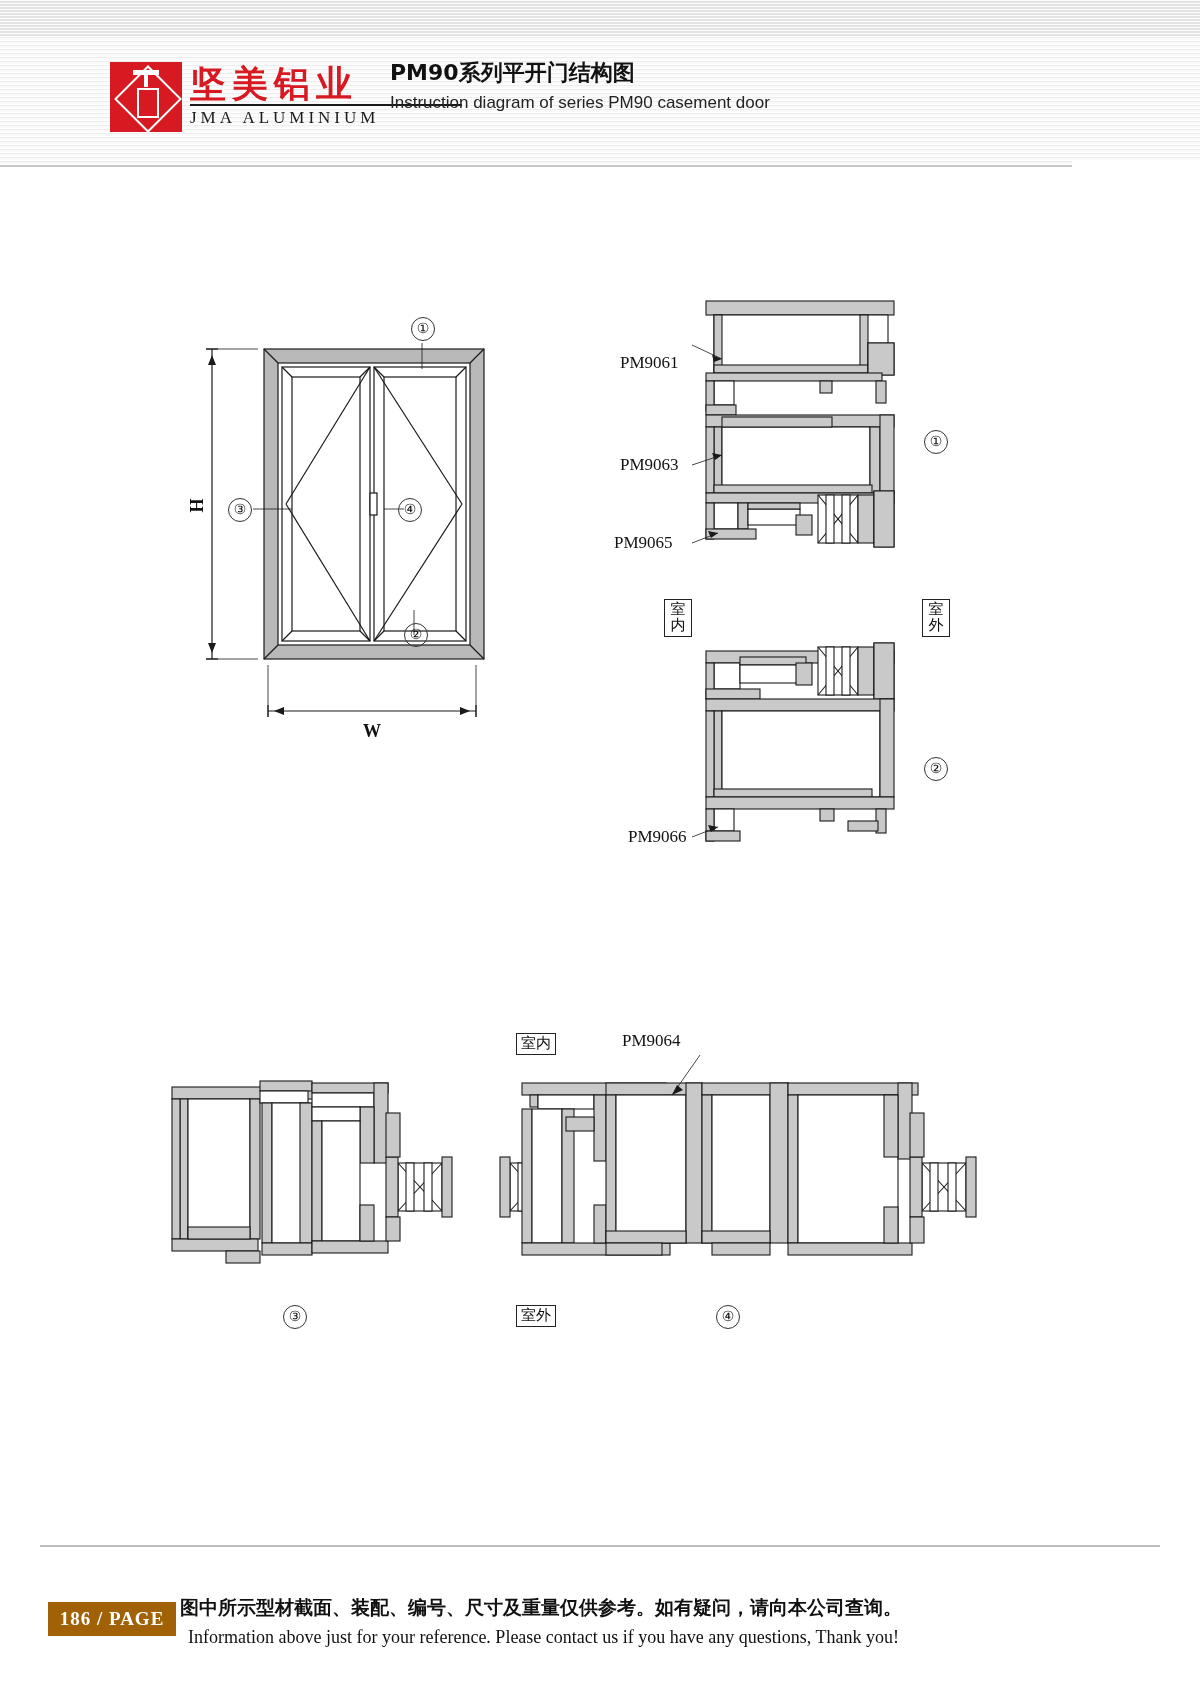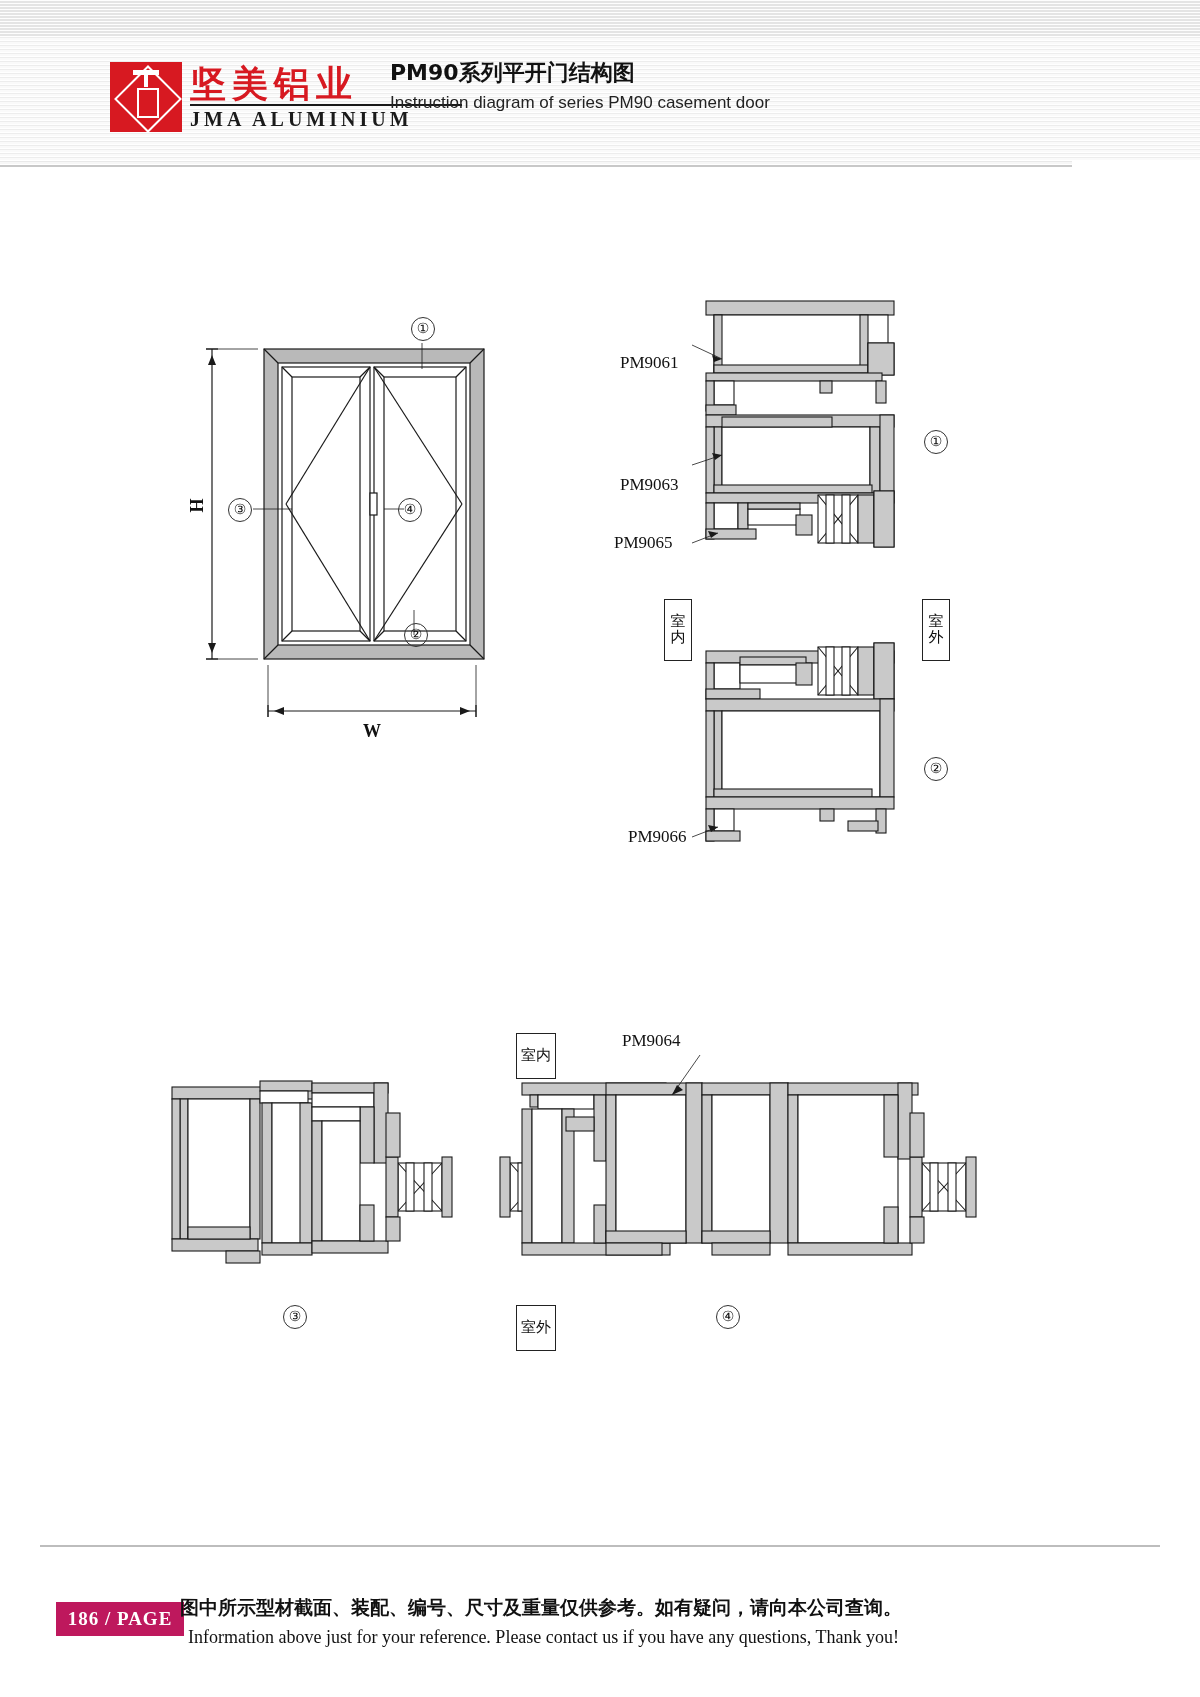--- a/index.html
+++ b/index.html
@@ -88,22 +88,22 @@
     font-weight: bold;
     font-size: 36px;
     letter-spacing: 6px;
     color: #d71921;
     white-space: nowrap;
   }
   .logo-en {
     position: absolute;
     left: 80px; top: 48px;
     font-family: "Liberation Serif", serif;
-    font-weight: bold;
-    font-size: 20px;
+    font-weight: normal;
+    font-size: 17px;
     letter-spacing: 4px;
     color: #1a1a1a;
     white-space: nowrap;
   }
   .logo-rule {
     position: absolute;
     left: 80px; top: 44px;
     width: 272px; height: 2px;
     background: #1a1a1a;
   }
@@ -141,21 +141,21 @@
     font-size: 17px;
     color: #111111;
     white-space: nowrap;
   }
   .lbl-cn {
     position: absolute;
     font-family: "DejaVu Sans", sans-serif;
     font-size: 15px;
     color: #111111;
     border: 1px solid #222222;
-    padding: 14px 4px;
+    padding: 2px 4px;
     line-height: 1.05;
     text-align: center;
     background: #ffffff;
     white-space: pre-line;
   }
   .circnum {
     position: absolute;
     width: 22px; height: 22px;
     border: 1px solid #333333;
     border-radius: 50%;
@@ -181,23 +181,23 @@
     height: 152px;
   }
   .footer-rule {
     position: absolute;
     left: 40px; top: 0px;
     width: 1120px; height: 2px;
     background: #bdbdbd;
   }
   .page-badge {
     position: absolute;
-    left: 56px; top: 57px;
+    left: 48px; top: 57px;
     width: 128px; height: 34px;
-    background: #be185d;
+    background: #a16207;
   }
   .page-badge span {
     position: absolute;
     left: 0; top: 0;
     width: 128px; height: 34px;
     line-height: 34px;
     text-align: center;
     color: #ffffff;
     font-family: "Liberation Serif", serif;
     font-weight: bold;
@@ -487,21 +487,21 @@
 
   <div class="dimtxt" style="left:190px; top:330px; transform:rotate(-90deg);">H</div>
   <div class="dimtxt" style="left:363px; top:556px;">W</div>
 
   <div class="circnum" style="left:411px; top:152px;">①</div>
   <div class="circnum" style="left:404px; top:458px;">②</div>
   <div class="circnum" style="left:228px; top:333px;">③</div>
   <div class="circnum" style="left:398px; top:333px;">④</div>
 
   <div class="lbl" style="left:620px; top:188px;">PM9061</div>
-  <div class="lbl" style="left:620px; top:290px;margin-top:20px;">PM9063</div>
+  <div class="lbl" style="left:620px; top:290px;">PM9063</div>
   <div class="lbl" style="left:614px; top:368px;">PM9065</div>
   <div class="circnum" style="left:924px; top:265px;">①</div>
 
   <div class="lbl-cn" style="left:664px; top:434px; width:18px;">室内</div>
   <div class="lbl-cn" style="left:922px; top:434px; width:18px;">室外</div>
 
   <div class="lbl" style="left:628px; top:662px;">PM9066</div>
   <div class="circnum" style="left:924px; top:592px;">②</div>
 
   <div class="circnum" style="left:283px; top:1140px;">③</div>

